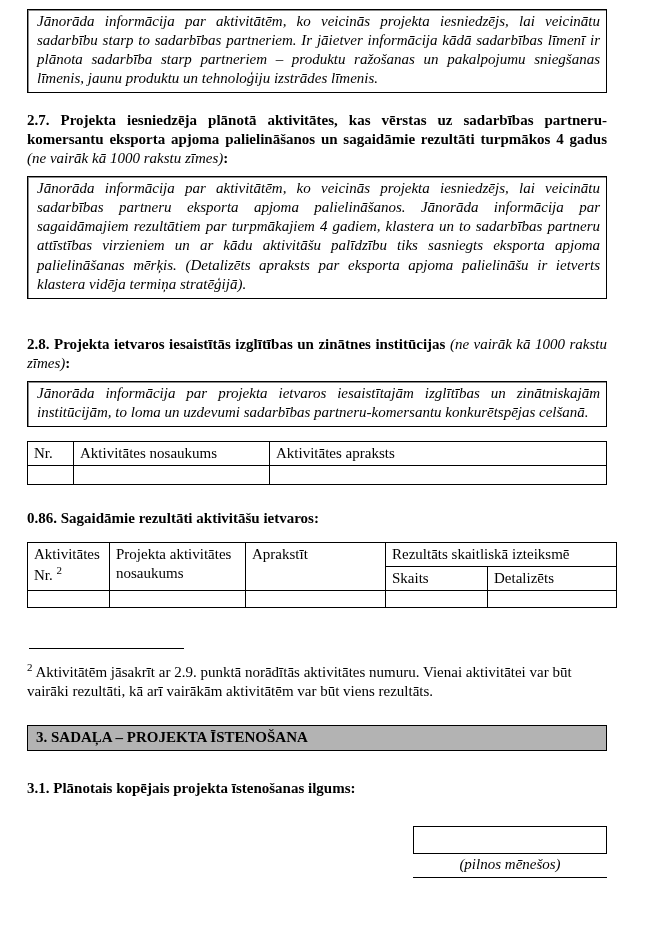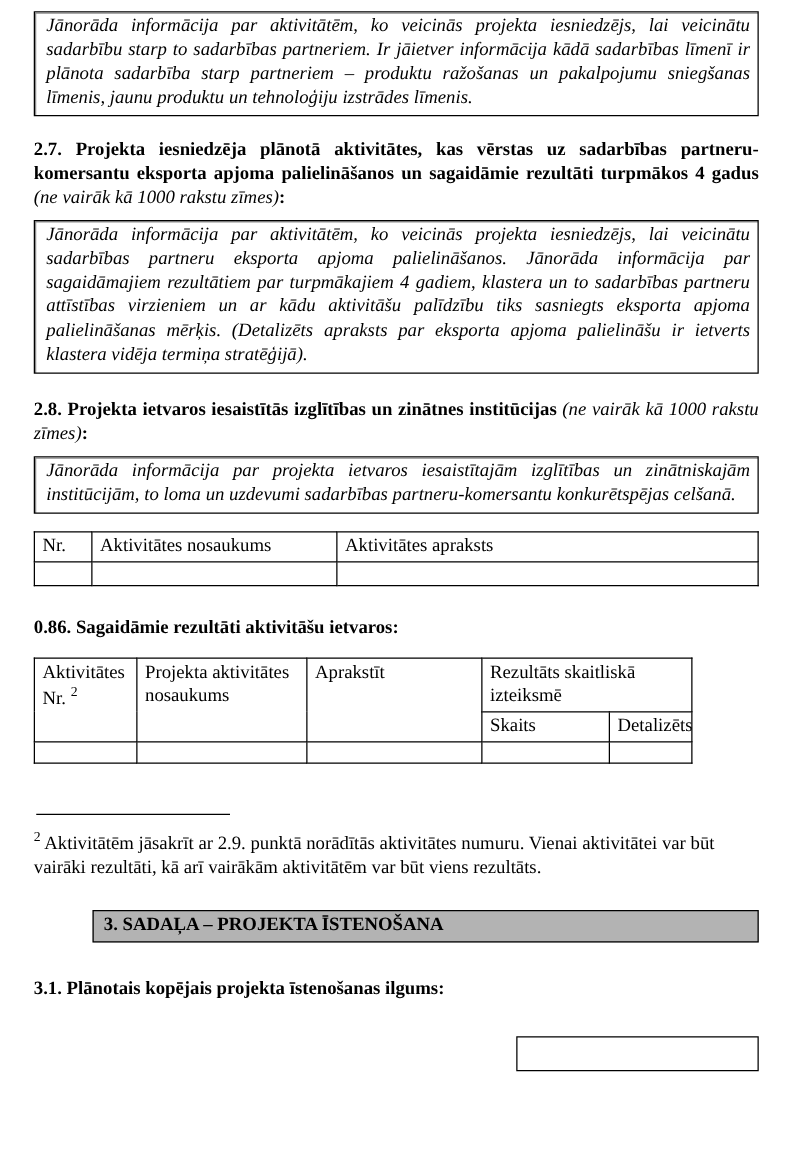--- a/index.html
+++ b/index.html
@@ -15,45 +15,44 @@
   .instr-box {
     border: 1px solid #000;
     box-shadow: inset 1px 1px 0 rgba(0,0,0,0.45);
     padding: 2px 6px 4px 9px;
     font-style: italic; text-align: justify;
   }
   .heading { margin: 0; font-weight: bold; text-align: justify; }
   .heading .i { font-weight: normal; }
   .mt-18 { margin-top: 18px; }
   .mt-8  { margin-top: 8px; }
-  .mt-20 { margin-top: 20px; }
+  .mt-20 { margin-top: 36px; }
   .mt-24 { margin-top: 24px; }
   table { border-collapse: collapse; table-layout: fixed; }
   .t29 { width: 100%; margin-top: 14px; }
-  .t210 { width: 527px; margin-top: 14px; }
+  .t210 { width: 590px; margin-top: 14px; }
   th, td {
     border: 1px solid #000; padding: 2px 6px;
     font-weight: normal; text-align: left; vertical-align: top;
   }
   .empty-row td { height: 19px; padding: 1px 6px; }
   .t210 .empty-row td { height: 17px; }
   .footnote-rule {
     width: 155px; border-top: 1px solid #000;
     margin: 40px 0 0 2px;
   }
   .footnote { margin: 12px 0 0 0; }
   .footnote sup { font-size: 11px; }
   th sup { font-size: 11px; }
   .section-bar {
     margin-top: 24px;
     background: #b3b3b3;
     border: 1px solid #000;
     font-weight: bold;
     padding: 2px 8px 3px 8px;
-    margin-left: 47px;
   }
   .h31 { margin-top: 28px; }
   .duration-widget { width: 194px; margin: 28px 0 0 auto; }
   .duration-input { height: 28px; border: 1px solid #000; background: #fff; }
   .duration-label {
     border-bottom: 1px solid #000;
     text-align: center; font-style: italic;
     padding: 1px 0 3px 0;
   }
 </style>
@@ -135,15 +134,16 @@
   <p class="footnote"><sup>2</sup><span> Aktivitātēm jāsakrīt ar 2.9. punktā norādītās aktivitātes numuru. Vienai aktivitātei var būt vairāki rezultāti, kā arī vairākām aktivitātēm var būt viens rezultāts.</span></p>
 
   <div class="section-bar">
     <span>3. SADAĻA – PROJEKTA ĪSTENOŠANA</span>
   </div>
 
   <p class="heading h31"><span class="b">3.1. Plānotais kopējais projekta īstenošanas ilgums:</span></p>
 
   <div class="duration-widget">
     <div class="duration-input"></div>
+    <div class="duration-label">(pilnos mēnešos)</div>
   </div>
 
 </div>
 
 </body></html>

